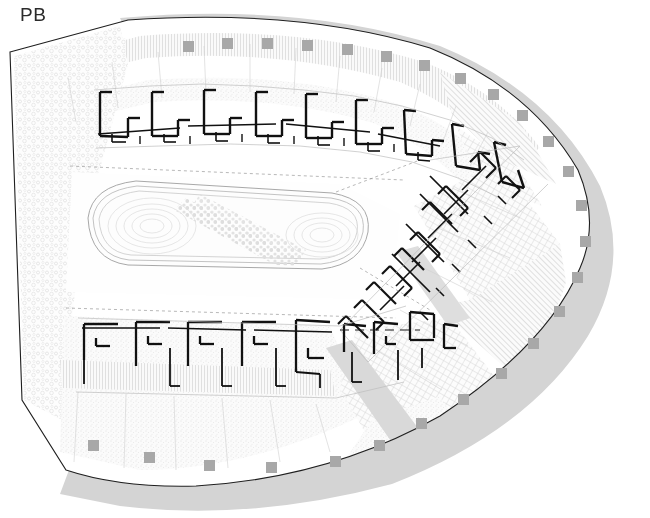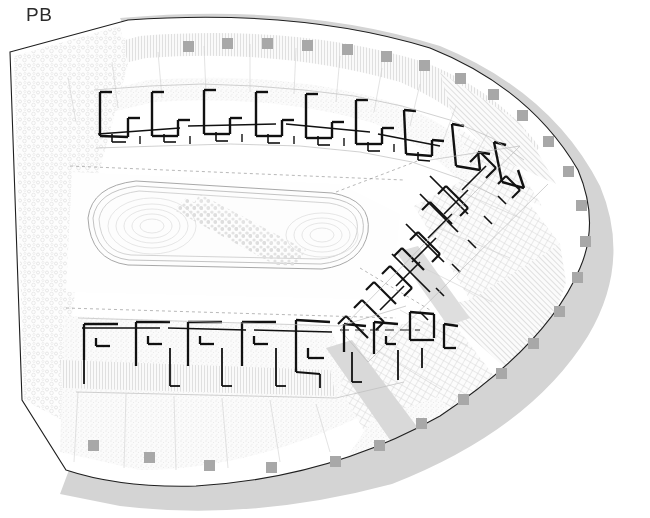--- a/index.html
+++ b/index.html
@@ -22,21 +22,21 @@
   #plan-svg {
     position: absolute;
     left: 0;
     top: 0;
     width: 650px;
     height: 518px;
     display: block;
   }
   #sheet-label {
     position: absolute;
-    left: 26px;
+    left: 20px;
     top: 4px;
     font-family: "Liberation Sans", sans-serif;
     font-size: 19px;
     line-height: 22px;
     letter-spacing: 0.5px;
     color: #2b2b2b;
     user-select: none;
   }
 </style>
 </head>

